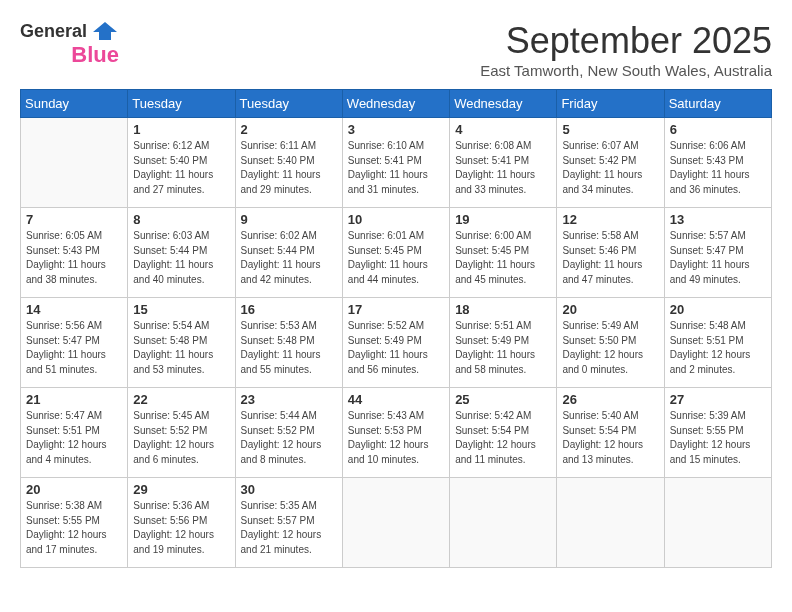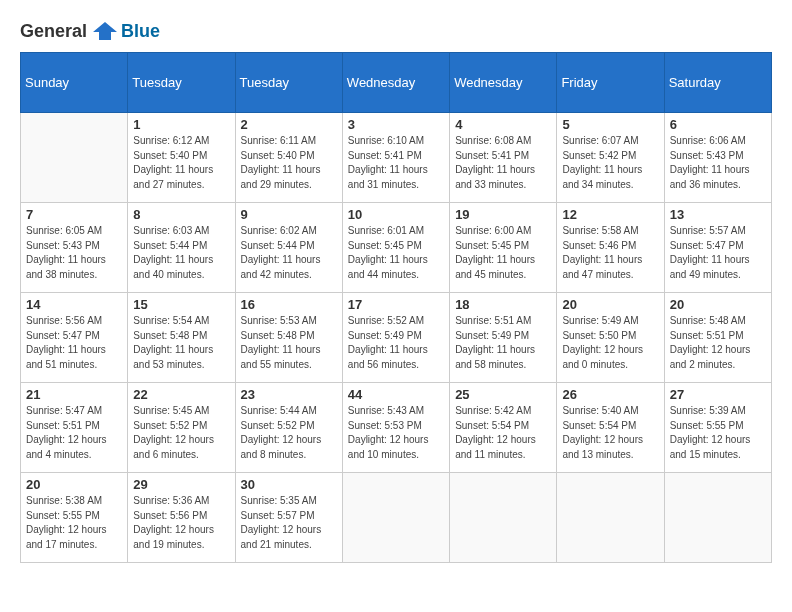--- a/index.html
+++ b/index.html
@@ -11,21 +11,21 @@
       padding: 20px;
     }
     .header-area {
       display: flex;
       justify-content: space-between;
       align-items: flex-start;
       margin-bottom: 10px;
     }
     .logo {
       display: flex;
-      flex-direction: row;
+      flex-direction: column;
       align-items: flex-end;
     }
     .logo-row {
       display: flex;
       align-items: center;
       gap: 4px;
     }
     .title-area {
       text-align: right;
     }
@@ -39,21 +39,21 @@
       color: #555;
     }
     .calendar {
       width: 100%;
       border-collapse: collapse;
       font-size: 11px;
     }
     .calendar th {
       background: #2471c8;
       color: #fff;
-      padding: 22px 4px;
+      padding: 6px 4px;
       text-align: left;
       font-size: 13px;
       font-weight: normal;
       border: 1px solid #1a5fa8;
     }
     .calendar td {
       border: 1px solid #ccc;
       vertical-align: top;
       padding: 4px 5px;
       height: 90px;
@@ -81,22 +81,26 @@
 
 <div class="header-area">
   <div class="logo">
     <div class="logo-row">
       <span style="font-size:18px;font-weight:bold;color:#333;">General</span>
       <svg width="28" height="22" viewBox="0 0 28 22">
         <polygon points="14,2 26,12 20,12 20,20 8,20 8,12 2,12" fill="#2471c8"></polygon>
       </svg>
     </div>
     <div>
-      <span style="font-size:18px;font-weight:bold;color:#0369a1;margin-left:2px;">Blue</span>
+      <span style="font-size:22px;font-weight:bold;color:#ec4899;margin-left:2px;">Blue</span>
     </div>
+  </div>
+  <div class="title-area">
+    <div class="month-title">September 2025</div>
+    <div class="subtitle">East Tamworth, New South Wales, Australia</div>
   </div>
 </div>
 
 <table class="calendar">
   <thead>
     <tr>
     <th>Sunday</th>
         <th>Tuesday</th>
         <th>Tuesday</th>
         <th>Wednesday</th>

